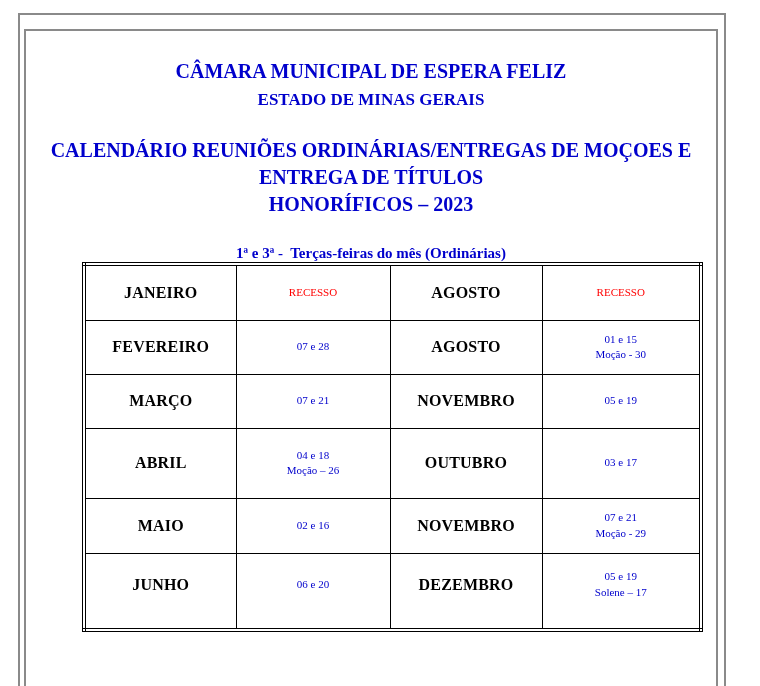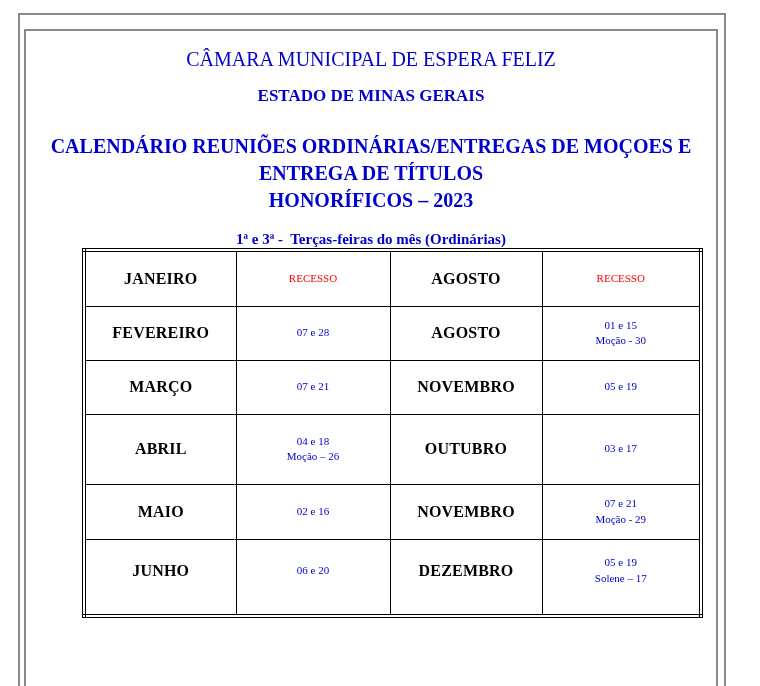--- a/index.html
+++ b/index.html
@@ -27,41 +27,41 @@
     position: absolute;
     left: 4px;
     right: 6px;
     top: 14px;
     height: 760px; 
     border: 2px solid var(--frame-gray, #8a8a8a);
     box-sizing: border-box;
     text-align: center;
   }
   .org-name {
-    margin-top: 17px;
+    margin-top: 29px;
     font-size: 20px;
-    font-weight: normal;
+    font-weight: bold;
     color: var(--accent-blue, #0000cc);
     line-height: 1.15;
   }
   .org-state {
     font-size: 17px;
     font-weight: bold;
     color: var(--accent-blue, #0000cc);
-    margin-top: 15px;
+    margin-top: 7px;
   }
   .doc-title {
     margin-top: 27px;
     font-size: 20px;
     font-weight: bold;
     color: var(--accent-blue, #0000cc);
     line-height: 1.35;
   }
   .subtitle {
-    margin-top: 17px;
+    margin-top: 27px;
     font-size: 15px;
     font-weight: bold;
     color: var(--accent-blue, #0000cc);
     white-space: pre-wrap;
   }
   table.calendar {
     margin-left: 56px;
     border-collapse: collapse;
     table-layout: fixed;
     width: 621px;

